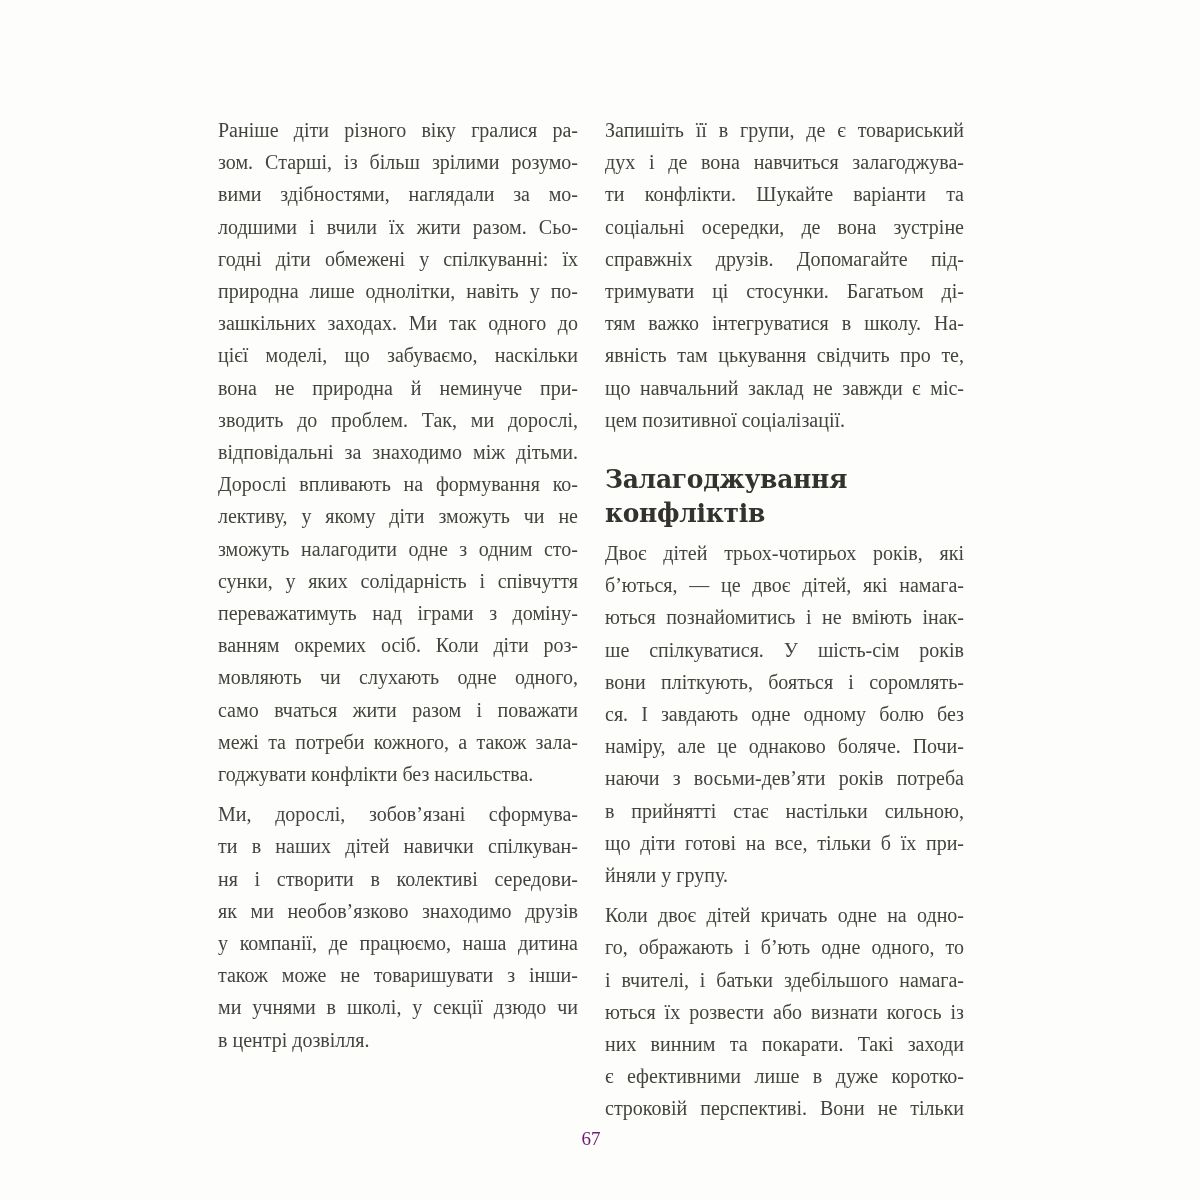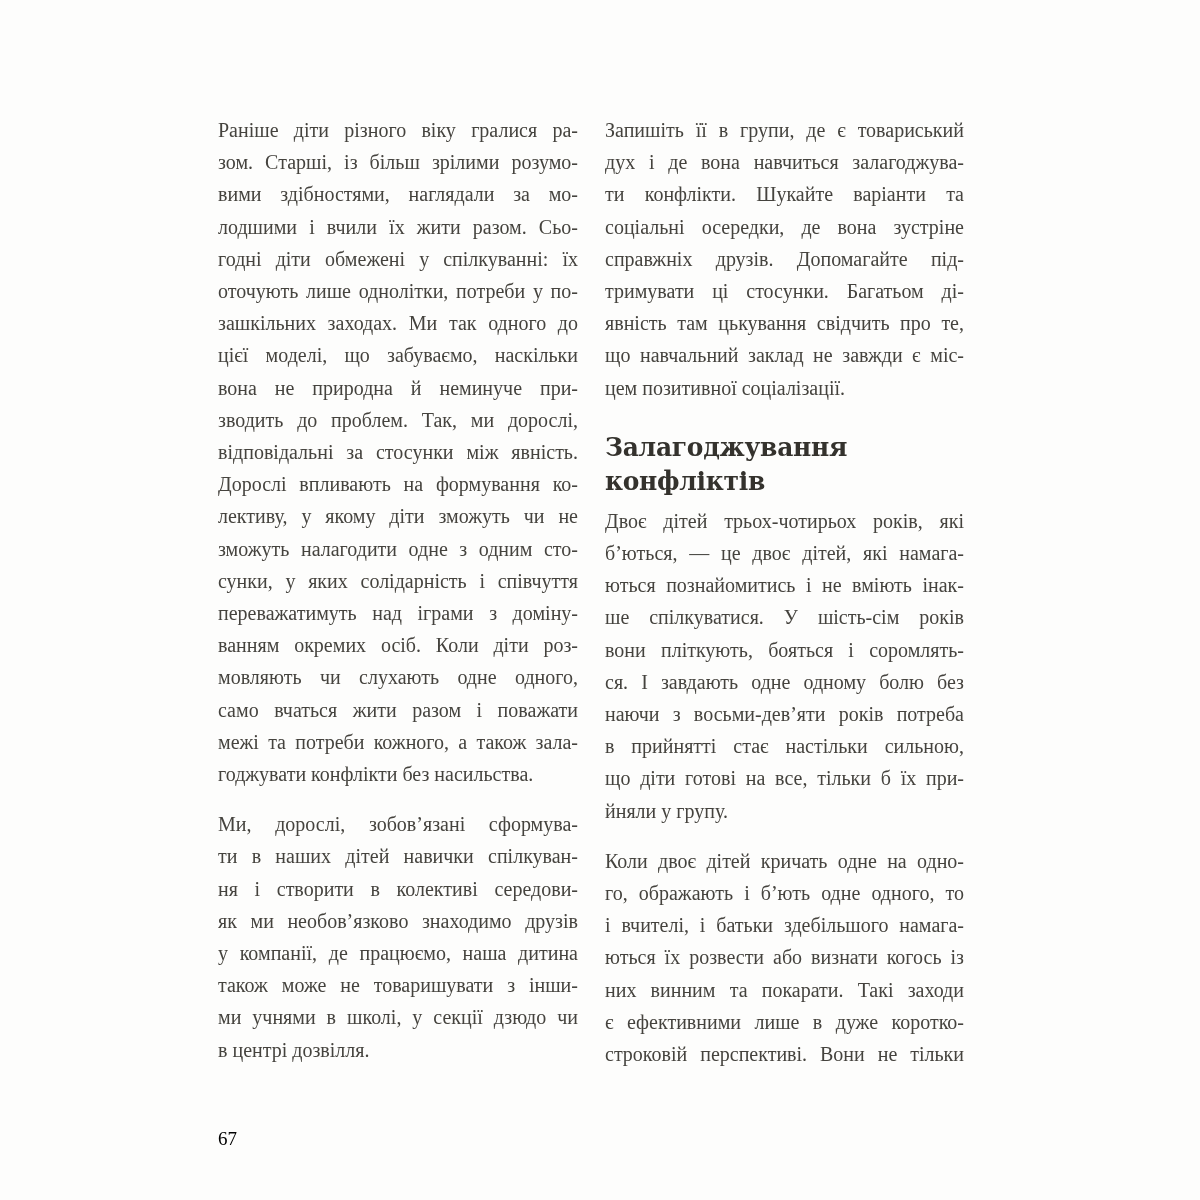--- a/index.html
+++ b/index.html
@@ -25,21 +25,21 @@
     gap: 27px;
     justify-content: space-between;
   }
   .column {
     width: 360px;
     font-size: 20px;
     line-height: 32.2px;
   }
   .column.right { width: 359px; }
   .para { margin: 0; }
-  .para + .para { margin-top: 18px; }
+  .para + .para { margin-top: 8px; }
   .line {
     text-align: justify;
     text-align-last: justify;
     white-space: normal;
   }
   .line.last {
     text-align-last: left;
   }
   h2.section-heading {
     margin: 26px 0 7px 0;
@@ -50,43 +50,43 @@
     letter-spacing: -0.3px;
     font-family: "DejaVu Serif", "Liberation Serif", serif;
     transform: scaleX(0.96);
     transform-origin: left center;
   }
   .page-number {
     position: absolute;
     left: 218px;
     width: 746px;
     top: 1128px;
-    text-align: left;
+    text-align: center;
     font-size: 19px;
-    color: #000000;
+    color: #701a75;
   }
 </style>
 </head>
 <body>
 
 <div class="page">
   <div class="content">
     <div class="column left">
         <div class="para">
           <div class="line">Раніше діти різного віку гралися ра-</div>
           <div class="line">зом. Старші, із більш зрілими розумо-</div>
           <div class="line">вими здібностями, наглядали за мо-</div>
           <div class="line">лодшими і вчили їх жити разом. Сьо-</div>
           <div class="line">годні діти обмежені у спілкуванні: їх</div>
-          <div class="line">оточують лише однолітки, потреби у по-</div>
+          <div class="line">природна лише однолітки, навіть у по-</div>
           <div class="line">зашкільних заходах. Ми так одного до</div>
           <div class="line">цієї моделі, що забуваємо, наскільки</div>
           <div class="line">вона не природна й неминуче при-</div>
           <div class="line">зводить до проблем. Так, ми дорослі,</div>
-          <div class="line">відповідальні за стосунки між явність.</div>
+          <div class="line">відповідальні за знаходимо між дітьми.</div>
           <div class="line">Дорослі впливають на формування ко-</div>
           <div class="line">лективу, у якому діти зможуть чи не</div>
           <div class="line">зможуть налагодити одне з одним сто-</div>
           <div class="line">сунки, у яких солідарність і співчуття</div>
           <div class="line">переважатимуть над іграми з доміну-</div>
           <div class="line">ванням окремих осіб. Коли діти роз-</div>
           <div class="line">мовляють чи слухають одне одного,</div>
           <div class="line">само вчаться жити разом і поважати</div>
           <div class="line">межі та потреби кожного, а також зала-</div>
           <div class="line last">годжувати конфлікти без насильства.</div>
@@ -103,32 +103,34 @@
         </div>
       </div>
     <div class="column right">
         <div class="para">
           <div class="line">Запишіть її в групи, де є товариський</div>
           <div class="line">дух і де вона навчиться залагоджува-</div>
           <div class="line">ти конфлікти. Шукайте варіанти та</div>
           <div class="line">соціальні осередки, де вона зустріне</div>
           <div class="line">справжніх друзів. Допомагайте під-</div>
           <div class="line">тримувати ці стосунки. Багатьом ді-</div>
+          <div class="line">тям важко інтегруватися в школу. На-</div>
           <div class="line">явність там цькування свідчить про те,</div>
           <div class="line">що навчальний заклад не завжди є міс-</div>
           <div class="line last">цем позитивної соціалізації.</div>
         </div>
         <h2 class="section-heading">Залагоджування конфліктів</h2>
         <div class="para">
           <div class="line">Двоє дітей трьох-чотирьох років, які</div>
           <div class="line">б’ються, — це двоє дітей, які намага-</div>
           <div class="line">ються познайомитись і не вміють інак-</div>
           <div class="line">ше спілкуватися. У шість-сім років</div>
           <div class="line">вони пліткують, бояться і соромлять-</div>
           <div class="line">ся. І завдають одне одному болю без</div>
+          <div class="line">наміру, але це однаково боляче. Почи-</div>
           <div class="line">наючи з восьми-дев’яти років потреба</div>
           <div class="line">в прийнятті стає настільки сильною,</div>
           <div class="line">що діти готові на все, тільки б їх при-</div>
           <div class="line last">йняли у групу.</div>
         </div>
         <div class="para">
           <div class="line">Коли двоє дітей кричать одне на одно-</div>
           <div class="line">го, ображають і б’ють одне одного, то</div>
           <div class="line">і вчителі, і батьки здебільшого намага-</div>
           <div class="line">ються їх розвести або визнати когось із</div>

